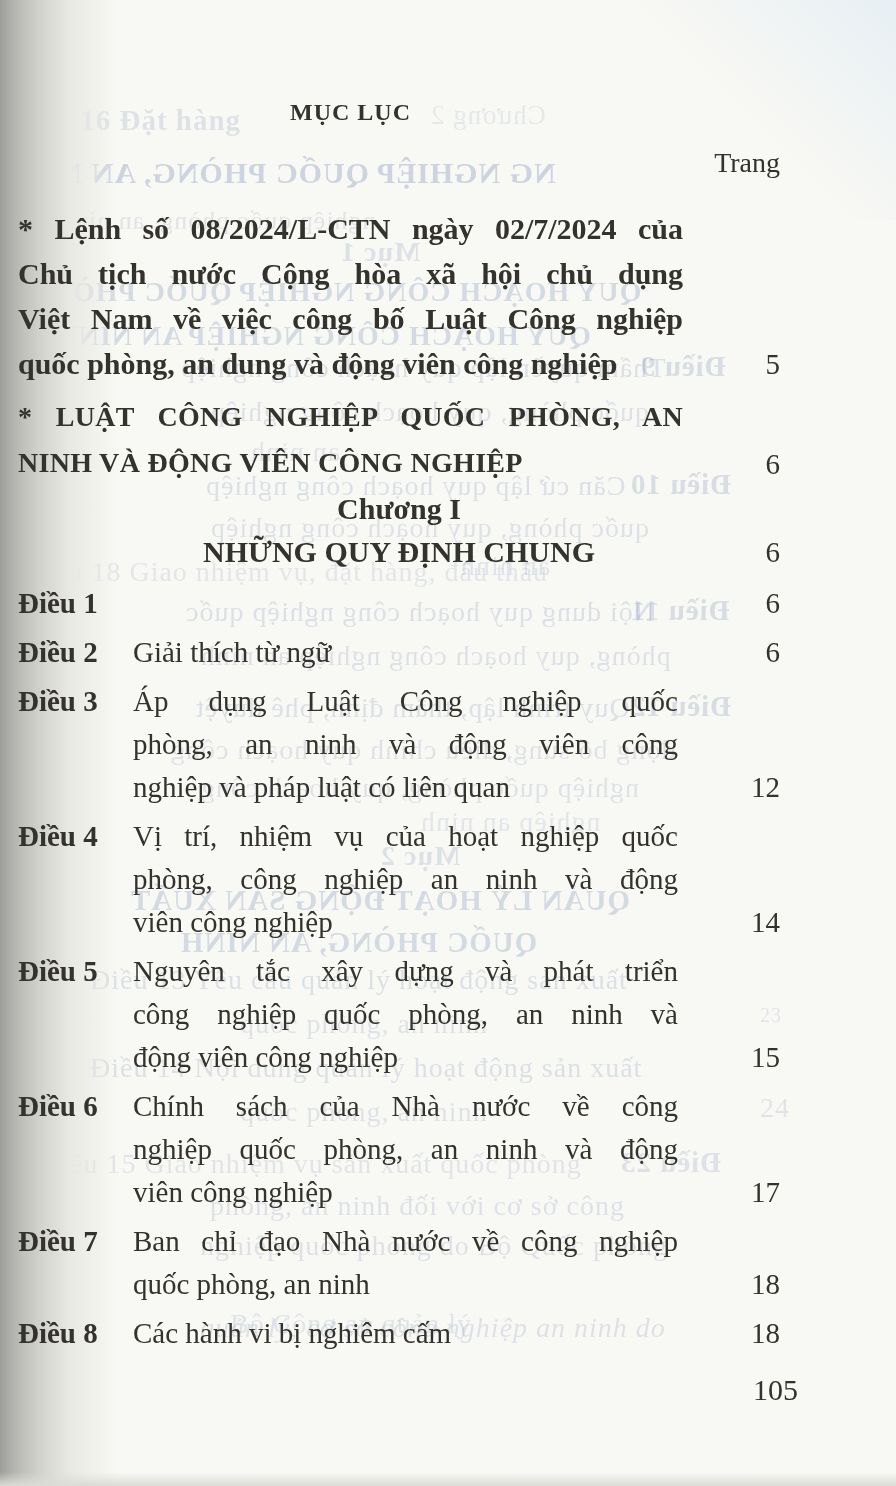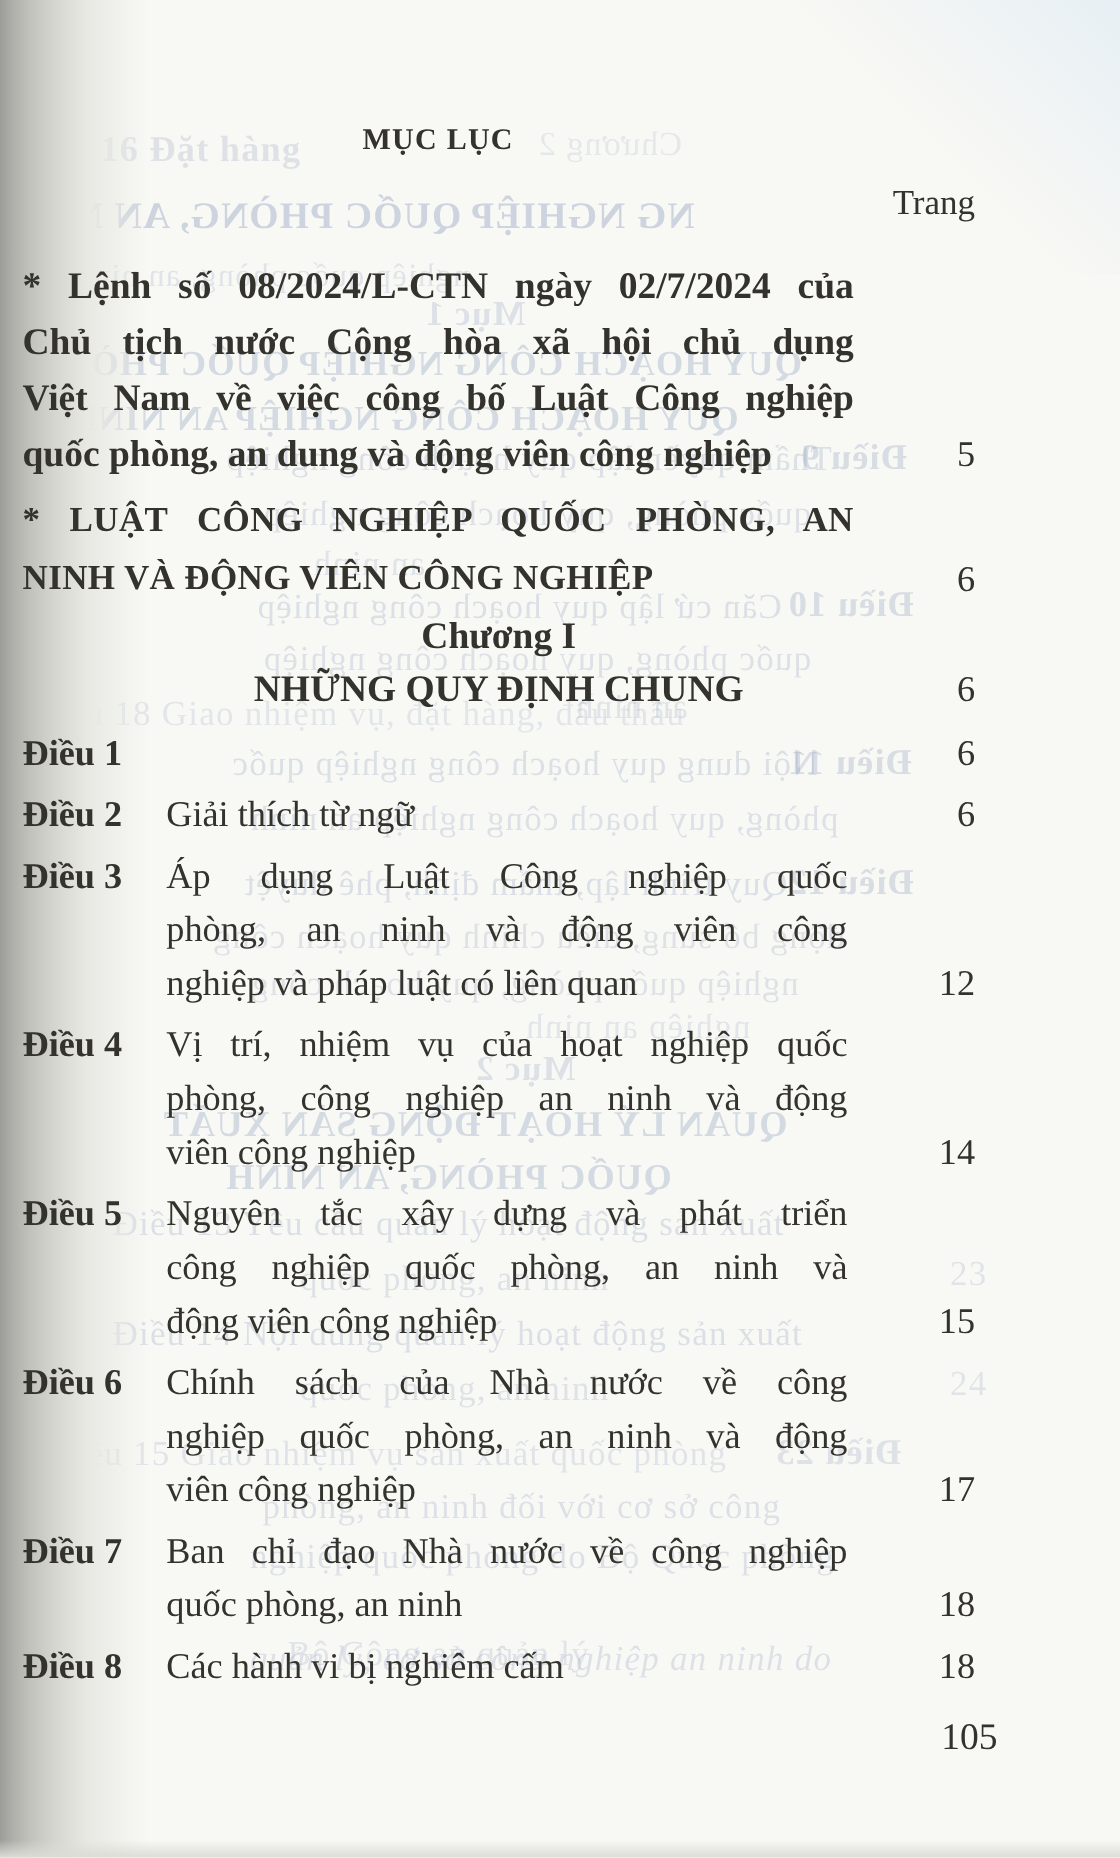--- a/index.html
+++ b/index.html
@@ -94,21 +94,21 @@
       <span class="bleed-line mir" style="left: 630px; top: 690px; font-size: 29px; font-weight: bold; opacity: 0.18;">Điều 12</span>
       <span class="bleed-line mir" style="left: 195px; top: 692px; font-size: 28px; font-weight: normal; opacity: 0.16;">Quy trình lập, thẩm định, phê duyệt</span>
       <span class="bleed-line mir" style="left: 170px; top: 734px; font-size: 28px; font-weight: normal; opacity: 0.14;">động bổ sung, điều chỉnh quy hoạch công</span>
       <span class="bleed-line mir" style="left: 200px; top: 772px; font-size: 28px; font-weight: normal; opacity: 0.14;">nghiệp quốc phòng, quy hoạch công</span>
       <span class="bleed-line mir" style="left: 420px; top: 806px; font-size: 28px; font-weight: normal; opacity: 0.12;">nghiệp an ninh</span>
       <span class="bleed-line mir" style="left: 380px; top: 840px; font-size: 28px; font-weight: bold; opacity: 0.15;">Mục 2</span>
       <span class="bleed-line mir" style="left: 130px; top: 884px; font-size: 29px; font-weight: bold; opacity: 0.2;">QUẢN LÝ HOẠT ĐỘNG SẢN XUẤT</span>
       <span class="bleed-line mir" style="left: 180px; top: 926px; font-size: 29px; font-weight: bold; opacity: 0.2;">QUỐC PHÒNG, AN NINH</span>
       <span class="bleed-line" style="left: 90px; top: 964px; font-size: 28px; font-weight: normal; opacity: 0.16;">Điều 13  Yêu cầu quản lý hoạt động sản xuất</span>
       <span class="bleed-line" style="left: 240px; top: 1008px; font-size: 28px; font-weight: normal; opacity: 0.14;">quốc phòng, an ninh</span>
-      <span class="bleed-line" style="left: 760px; top: 1004px; font-size: 28px; font-weight: normal; opacity: 0.13;">23</span>
+      <span class="bleed-line" style="left: 760px; top: 1004px; font-size: 20px; font-weight: normal; opacity: 0.13;">23</span>
       <span class="bleed-line" style="left: 90px; top: 1052px; font-size: 28px; font-weight: normal; opacity: 0.16;">Điều 14  Nội dung quản lý hoạt động sản xuất</span>
       <span class="bleed-line" style="left: 240px; top: 1096px; font-size: 28px; font-weight: normal; opacity: 0.14;">quốc phòng, an ninh</span>
       <span class="bleed-line" style="left: 760px; top: 1092px; font-size: 28px; font-weight: normal; opacity: 0.13;">24</span>
       <span class="bleed-line mir" style="left: 620px; top: 1146px; font-size: 29px; font-weight: bold; opacity: 0.14;">Điều 23</span>
       <span class="bleed-line" style="left: 40px; top: 1148px; font-size: 28px; font-weight: normal; opacity: 0.13;">Điều 15  Giao nhiệm vụ sản xuất quốc phòng</span>
       <span class="bleed-line" style="left: 210px; top: 1190px; font-size: 28px; font-weight: normal; opacity: 0.15;">phòng, an ninh đối với cơ sở công</span>
       <span class="bleed-line" style="left: 200px; top: 1230px; font-size: 28px; font-weight: normal; opacity: 0.15;">nghiệp quốc phòng do Bộ Quốc phòng</span>
       <span class="bleed-line" style="left: 200px; top: 1312px; font-size: 28px; font-weight: normal; opacity: 0.15; font-style: italic;">quản lý, cơ sở công nghiệp an ninh do</span>
       <span class="bleed-line" style="left: 230px; top: 1308px; font-size: 28px; font-weight: normal; opacity: 0.13;">Bộ Công an quản lý</span>
     </div>

